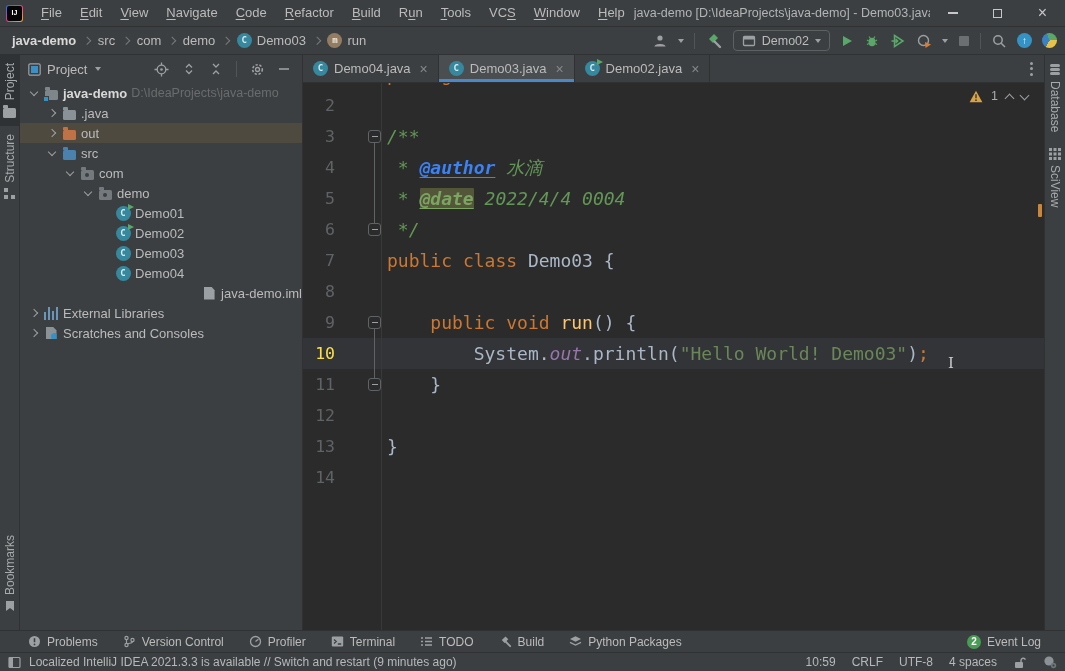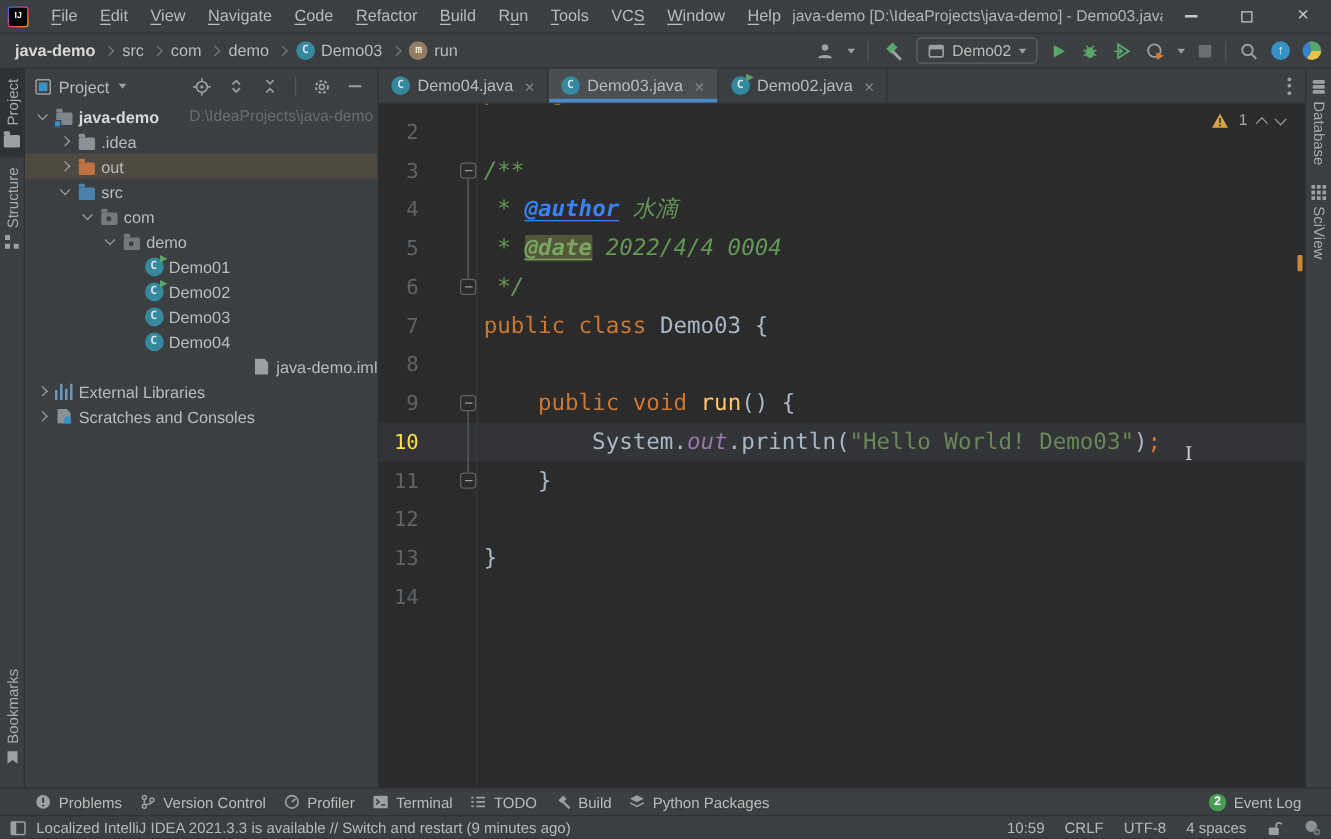--- a/index.html
+++ b/index.html
@@ -53,21 +53,21 @@
 .proj-tree{flex:1;overflow:hidden;font-size:13px}
 .tree-row{height:20px;display:flex;align-items:center;white-space:nowrap}
 .tree-row.selected{background:#4E4A40}
 .chev-slot{width:16px;display:inline-flex;justify-content:center;flex:none}
 .chev{display:inline-block;width:6px;height:6px;border-right:1.4px solid #9DA0A3;border-bottom:1.4px solid #9DA0A3}
 .chev.right{transform:rotate(-45deg)}
 .chev.down{transform:rotate(45deg);margin-top:-2px}
 .tree-icon{width:18px;display:inline-flex;justify-content:center;flex:none}
 .tree-label{color:#BBBBBB;margin-left:3px}
 .tree-label.bold{font-weight:bold;color:#D8D8D8}
-.tree-sub{color:#696C6E;margin-left:24px;font-size:12.5px}
+.tree-sub{color:#696C6E;margin-left:4px;font-size:12.5px}
 
 .folder-i{width:13px;height:10px;background:#8A9197;border-radius:1.5px;position:relative;display:inline-block;margin-top:3px}
 .folder-i::before{content:"";position:absolute;top:-3px;left:0;width:5px;height:3px;border-radius:1px 1px 0 0;background:inherit}
 .pf-badge{position:absolute;left:-2px;bottom:-2px;width:6px;height:6px;background:#3592C4;border:1px solid #3C3F41}
 .folder-i.pkg::after{content:"";position:absolute;left:4.5px;top:3px;width:4px;height:4px;border-radius:50%;background:#3C3F41}
 .ci{display:inline-flex;width:15px;height:15px;border-radius:50%;background:#35889E;color:#D9EAF0;font:bold 9px/15px "DejaVu Sans Mono",monospace;align-items:center;justify-content:center;position:relative;font-style:normal}
 .ci.m{background:#937D62;color:#EFE6DA}
 .run-badge{position:absolute;top:-2px;right:-3px;width:0;height:0;border-left:6px solid #59A869;border-top:3.5px solid transparent;border-bottom:3.5px solid transparent}
 .file-i{width:11px;height:13px;background:#9AA0A4;display:inline-block;clip-path:polygon(0 0,70% 0,100% 28%,100% 100%,0 100%)}
 .lib-i{display:inline-flex;gap:1.5px;align-items:flex-end;height:13px}
@@ -104,21 +104,21 @@
 .gutter-sep{position:absolute;left:78px;top:0;bottom:0;width:1px;background:#37393B}
 .warn-widget{position:absolute;top:6px;right:16px;display:flex;align-items:center;gap:8px;font-size:12.5px;color:#A8ABAD;font-family:"Liberation Sans",sans-serif}
 .chev-s{display:inline-block;width:7px;height:7px;border-left:1.6px solid #9DA0A3;border-top:1.6px solid #9DA0A3}
 .chev-s.up{transform:rotate(45deg);margin-top:4px}
 .chev-s.down{transform:rotate(225deg);margin-top:-2px}
 .stripe-tick{position:absolute;right:2px;top:121px;width:4px;height:13px;background:#C9873E;border-radius:1px}
 .ibeam{position:absolute;left:645px;top:271px;color:#C9CBCD;font:15px "DejaVu Serif",serif;font-style:normal}
 .ibeam::before{content:"I"}
 
 .bottom-bar{height:22px;background:#3C3F41;border-top:1px solid #2F3133;display:flex;align-items:center;padding:0 24px 0 28px;font-size:12px;flex:none}
-.bb-items{display:flex;gap:14px}
+.bb-items{display:flex;gap:25px}
 .bb-item{display:flex;align-items:center;gap:6px;color:#BBBBBB;white-space:nowrap}
 .event-log{margin-left:auto;display:flex;align-items:center;gap:6px}
 .badge{width:14px;height:14px;border-radius:50%;background:#499C54;color:#fff;font:bold 10px/14px "Liberation Sans",sans-serif;text-align:center;display:inline-block}
 .status-bar{height:19px;background:#3C3F41;border-top:1px solid #2F3133;display:flex;align-items:center;padding:0 8px;font-size:12px;color:#B6B8BA;flex:none}
 .sb-msg{margin-left:8px;white-space:nowrap}
 .sb-right{margin-left:auto;display:flex;align-items:center;gap:16px;white-space:nowrap}
 </style>
 </head>
 <body>
 
@@ -342,21 +342,21 @@
             <span class="tree-label bold">java-demo</span>
             <span class="tree-sub">D:\IdeaProjects\java-demo</span>
           </div>
           <div class="tree-row" style="padding-left: 24px;">
             <span class="chev-slot">
               <i class="chev right"></i>
             </span>
             <span class="icon-wrap tree-icon">
               <i class="folder-i"></i>
             </span>
-            <span class="tree-label">.idea</span>
+            <span class="tree-label">.java</span>
           </div>
           <div class="tree-row selected" style="padding-left: 24px;">
             <span class="chev-slot">
               <i class="chev right"></i>
             </span>
             <span class="icon-wrap tree-icon">
               <i class="folder-i" style="background:#BE7245"></i>
             </span>
             <span class="tree-label">out</span>
           </div>

